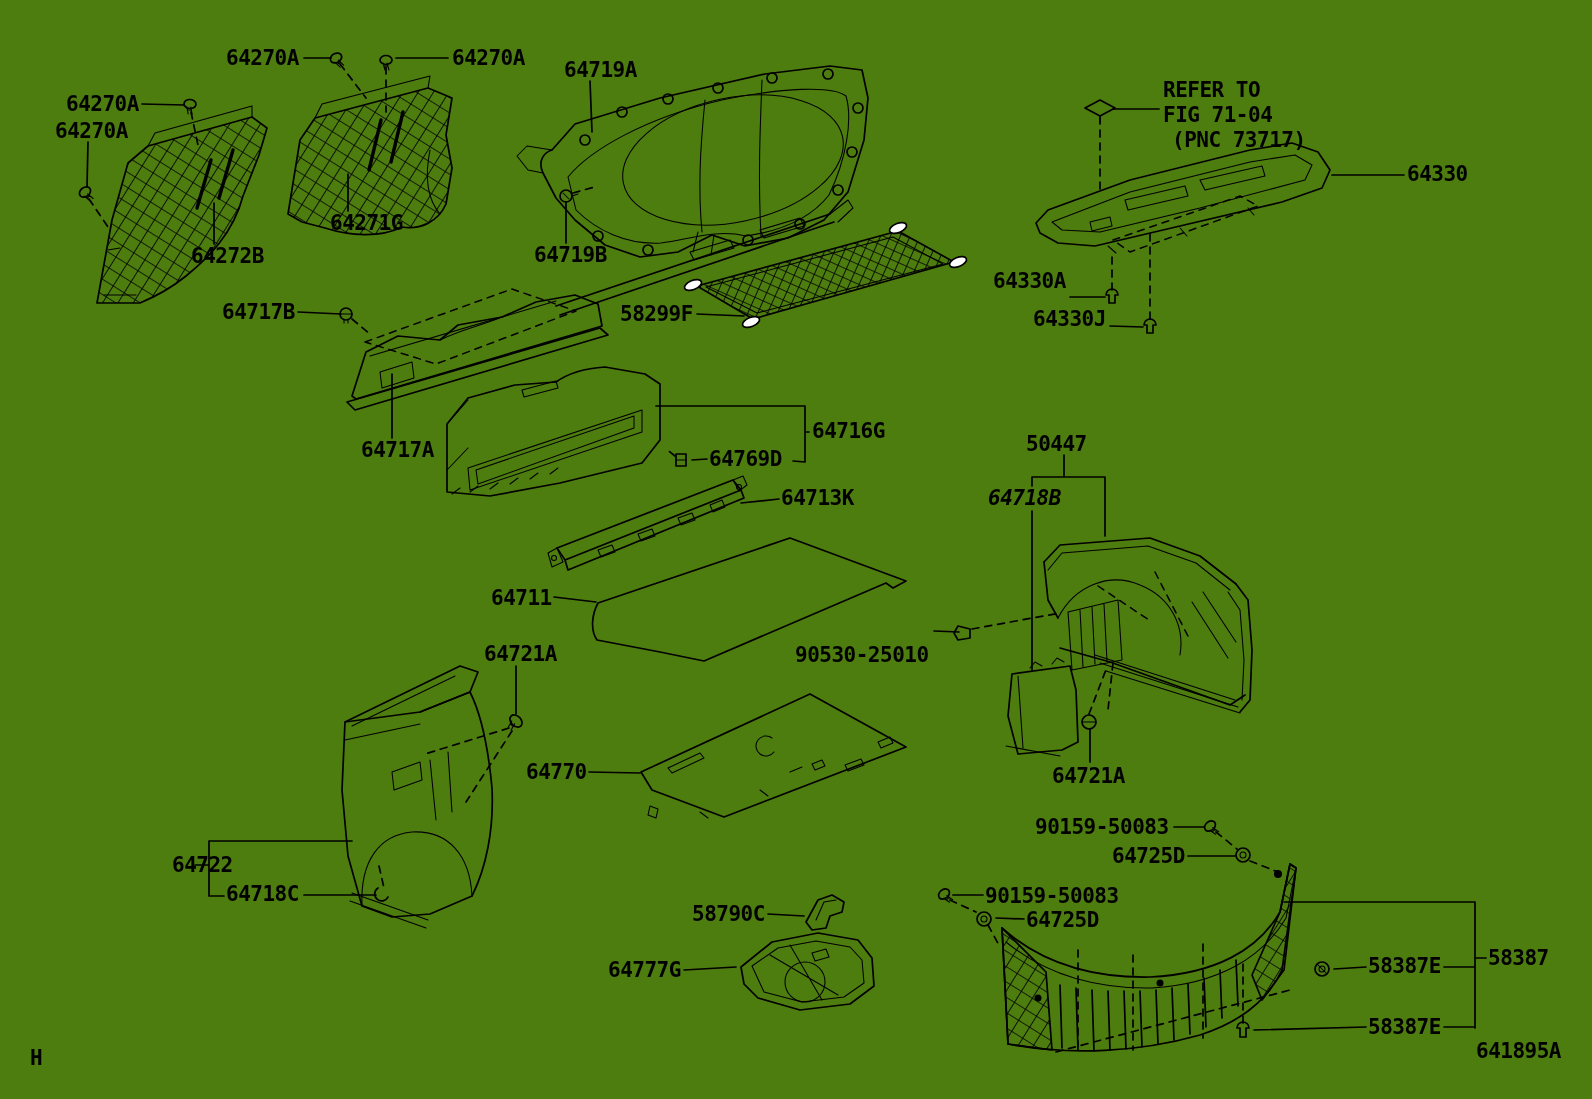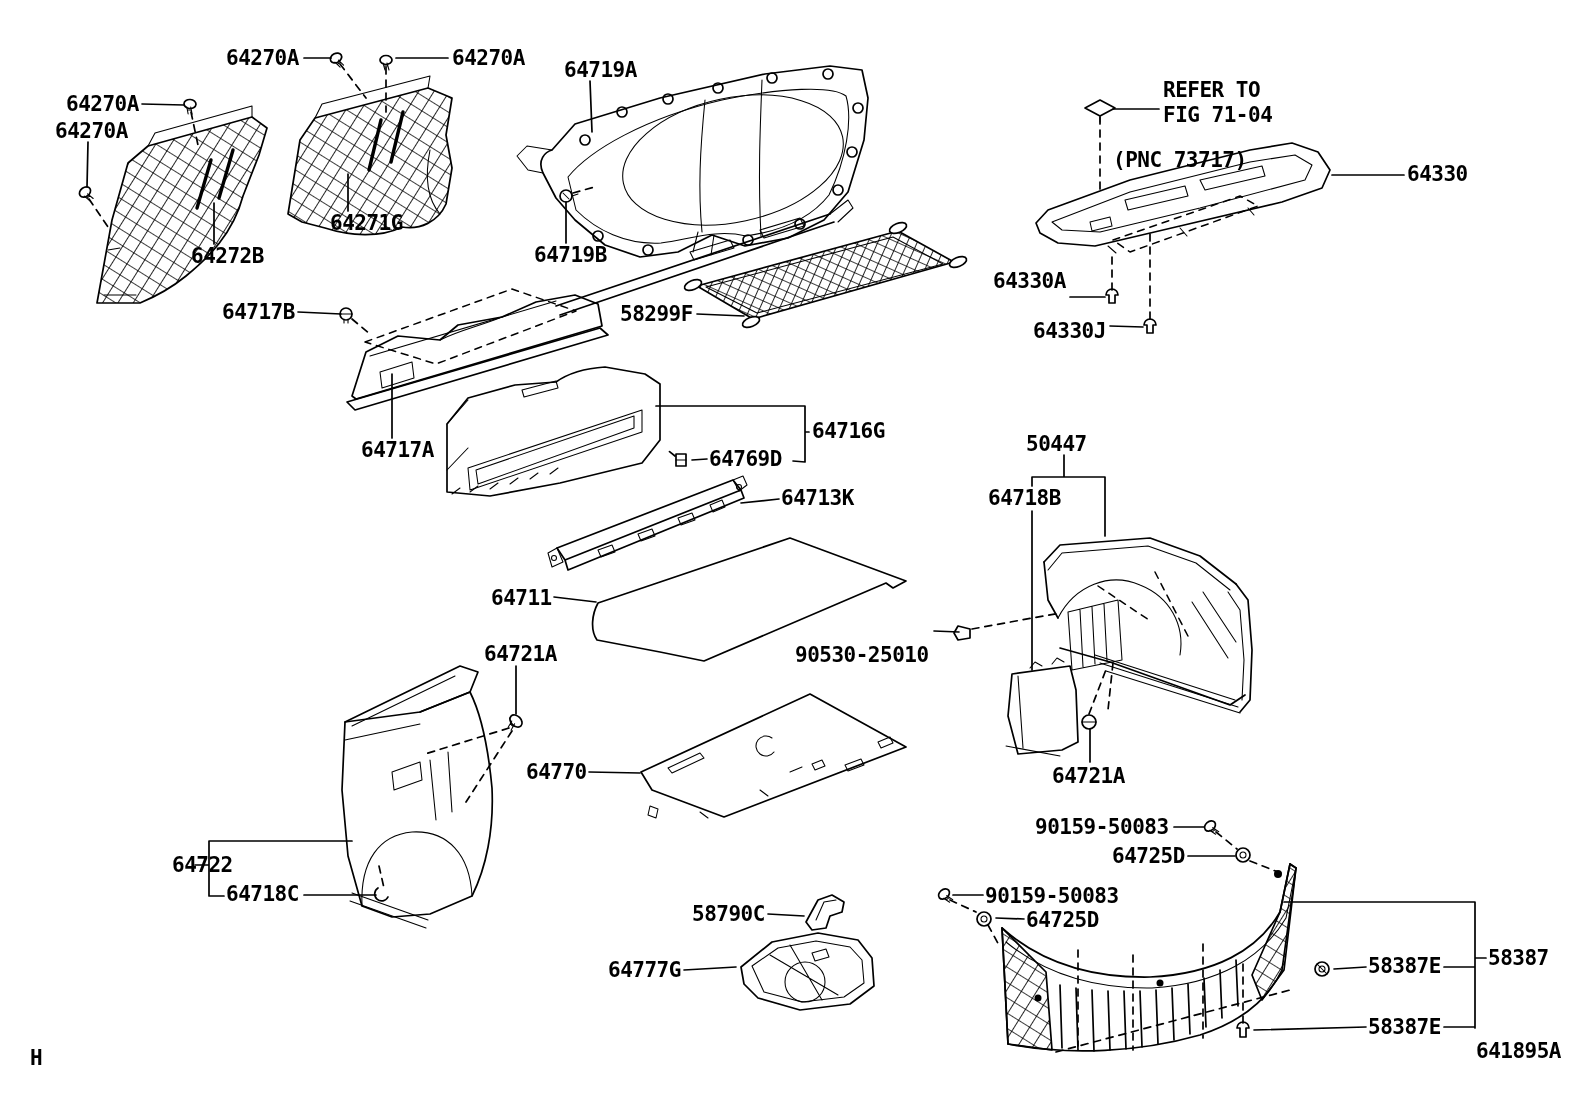--- a/index.html
+++ b/index.html
@@ -1,16 +1,16 @@
 <!DOCTYPE html>
 <html><head>
 <meta charset="utf-8">
 <style>
   html,body{margin:0;padding:0;background:#e8e8e8;}
-  #stage{position:relative;width:1592px;height:1099px;background:#ffffff;overflow:hidden;
+  #stage{position:relative;width:1592px;height:1099px;background:#4d7c0f;overflow:hidden;
          font-family:"DejaVu Sans Mono",monospace;}
   #art{position:absolute;left:0;top:0;}
   #art path,#art line,#art polyline,#art polygon,#art ellipse,#art circle,#art rect{
          fill:none;stroke:#000;stroke-width:1.7;stroke-linecap:round;stroke-linejoin:round;}
   #art .thin{stroke-width:1.05;}
   #art .thick{stroke-width:3.4;}
   #art .ldr{stroke-width:1.6;}
   #art .dash{stroke-width:1.5;stroke-dasharray:7 6;}
   #art .hatch{fill:url(#hg);}
   #art .nethatch{fill:url(#hn);}
@@ -299,31 +299,31 @@
   <div class="lbl" style="left: 55px; top: 120px;">64270A</div>
   <div class="lbl" style="left: 191px; top: 245px;">64272B</div>
   <div class="lbl" style="left: 330px; top: 212px;">64271G</div>
   <div class="lbl" style="left: 222px; top: 301px;">64717B</div>
   <div class="lbl" style="left: 361px; top: 439px;">64717A</div>
   <div class="lbl" style="left: 564px; top: 59px;">64719A</div>
   <div class="lbl" style="left: 534px; top: 244px;">64719B</div>
   <div class="lbl" style="left: 620px; top: 303px;">58299F</div>
   <div class="lbl" style="left: 1163px; top: 79px;">REFER TO</div>
   <div class="lbl" style="left: 1163px; top: 104px;">FIG 71-04</div>
-  <div class="lbl" style="left: 1113px; top: 129px; margin-top: 20px;">(PNC 73717)</div>
+  <div class="lbl" style="left: 1172px; top: 129px;">(PNC 73717)</div>
   <div class="lbl" style="left: 1407px; top: 163px;">64330</div>
   <div class="lbl" style="left: 993px; top: 270px;">64330A</div>
-  <div class="lbl" style="left: 1033px; top: 320px;">64330J</div>
+  <div class="lbl" style="left: 1033px; top: 308px;">64330J</div>
   <div class="lbl" style="left: 812px; top: 420px;">64716G</div>
   <div class="lbl" style="left: 709px; top: 448px;">64769D</div>
   <div class="lbl" style="left: 781px; top: 487px;">64713K</div>
   <div class="lbl" style="left: 491px; top: 587px;">64711</div>
   <div class="lbl" style="left: 795px; top: 644px;">90530-25010</div>
   <div class="lbl" style="left: 1026px; top: 433px;">50447</div>
-  <div class="lbl" style="left: 988px; top: 487px;">64718B</div>
+  <div class="lbl" style="left: 988px; top: 487px; font-style: italic;">64718B</div>
   <div class="lbl" style="left: 484px; top: 643px;">64721A</div>
   <div class="lbl" style="left: 1052px; top: 765px;">64721A</div>
   <div class="lbl" style="left: 526px; top: 761px;">64770</div>
   <div class="lbl" style="left: 132px; top: 854px; margin-left: 40px;">64722</div>
   <div class="lbl" style="left: 226px; top: 883px;">64718C</div>
   <div class="lbl" style="left: 692px; top: 903px;">58790C</div>
   <div class="lbl" style="left: 608px; top: 959px;">64777G</div>
   <div class="lbl" style="left: 1035px; top: 816px;">90159-50083</div>
   <div class="lbl" style="left: 1112px; top: 845px;">64725D</div>
   <div class="lbl" style="left: 985px; top: 885px;">90159-50083</div>

